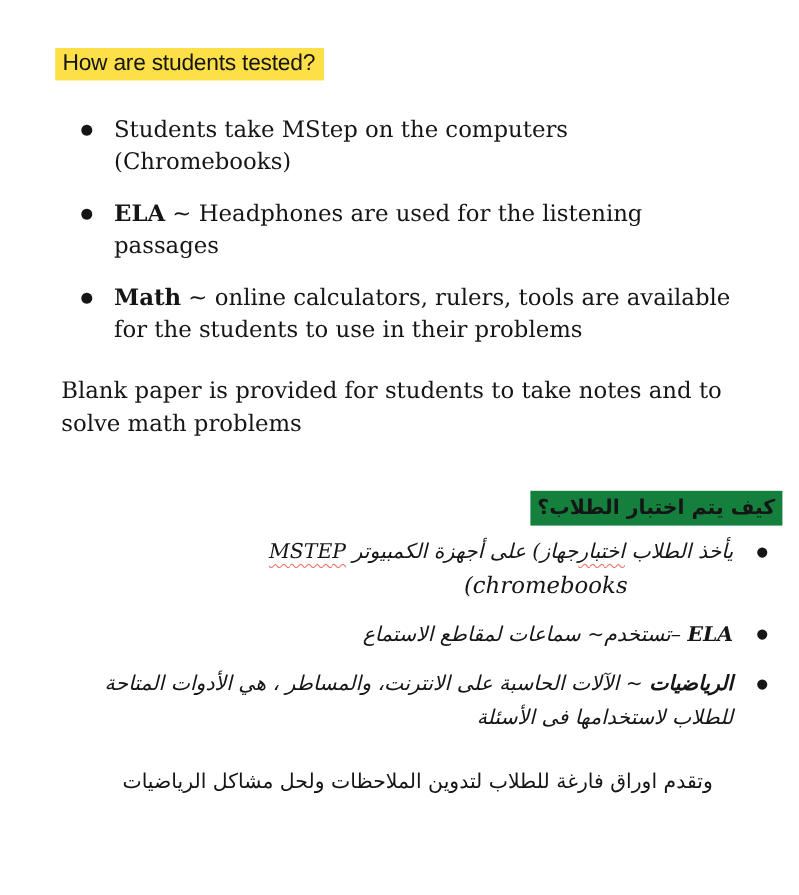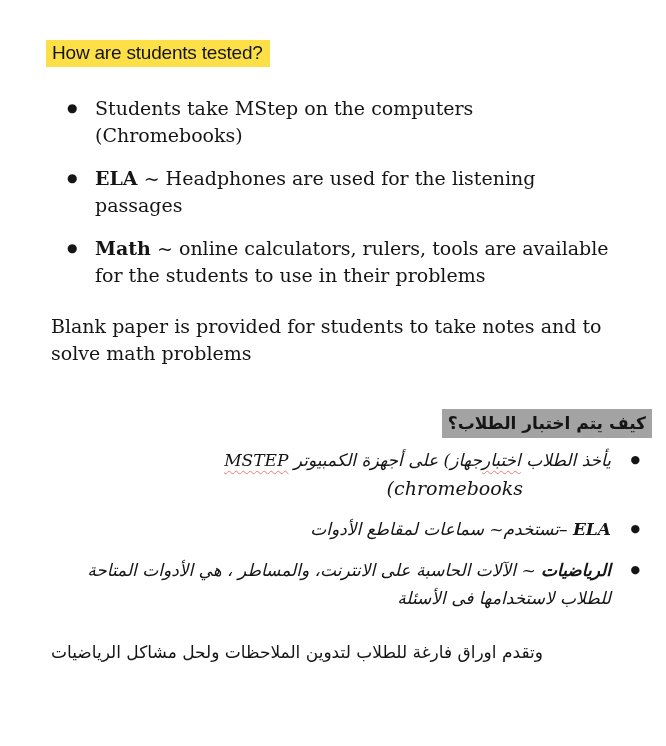--- a/index.html
+++ b/index.html
@@ -46,21 +46,21 @@
   }
 
   
   .ar-section { font-family:"DejaVu Serif","DejaVu Sans", sans-serif; }
   .ar-heading-row { margin-top:42px; text-align:right; }
   .ar-heading {
     display:inline-block;
     direction:rtl;
     font-weight:bold;
     font-size:17px; line-height:26px;
-    background:#a3a3a3;
+    background:#15803d;
     padding:1px 6px 2px 6px;
     margin-right:-7px;
   }
   .ar-list { margin-top:8px; direction:rtl; }
   .ar-item {
     display:flex;
     margin-bottom:13px;
     font-size:17px; line-height:28px;
     text-align:right;
   }
@@ -80,21 +80,21 @@
     text-decoration-skip-ink:none;
   }
   .ltr-run { direction:ltr; unicode-bidi:embed; }
   .chromebooks-line {
     direction:ltr;
     margin-right:88px;
     font-size:19px;
   }
   .ar-paragraph {
     margin-top:26px;
-    direction:rtl; text-align:left;
+    direction:rtl; text-align:center;
     font-size:17px; line-height:28px;
   }
 </style>
 </head>
 <body>
 
 <div class="en-section">
 
   <span class="en-heading">How are students tested?</span>
 
@@ -132,21 +132,21 @@
 
   <div class="ar-list">
 
     <div class="ar-item">
       <span class="dot-ar">●</span>
       <div class="ar-text"><span dir="rtl">يأخذ الطلاب </span><span class="misspell">اختبارMSTEP</span><span dir="rtl"> على أجهزة الكمبيوتر </span><span class="ltr-run" dir="ltr">(جهاز</span><div class="chromebooks-line" dir="ltr">(chromebooks</div></div>
     </div>
 
     <div class="ar-item">
       <span class="dot-ar">●</span>
-      <div class="ar-text"><span class="lead">ELA</span><span> –تستخدم~ سماعات لمقاطع الأدوات</span></div>
+      <div class="ar-text"><span class="lead">ELA</span><span> –تستخدم~ سماعات لمقاطع الاستماع</span></div>
     </div>
 
     <div class="ar-item">
       <span class="dot-ar">●</span>
       <div class="ar-text"><span class="lead">الرياضيات</span><span> ~ الآلات الحاسبة على الانترنت، والمساطر ، هي الأدوات المتاحة
 للطلاب لاستخدامها فى الأسئلة</span></div>
     </div>
 
   </div>
 

